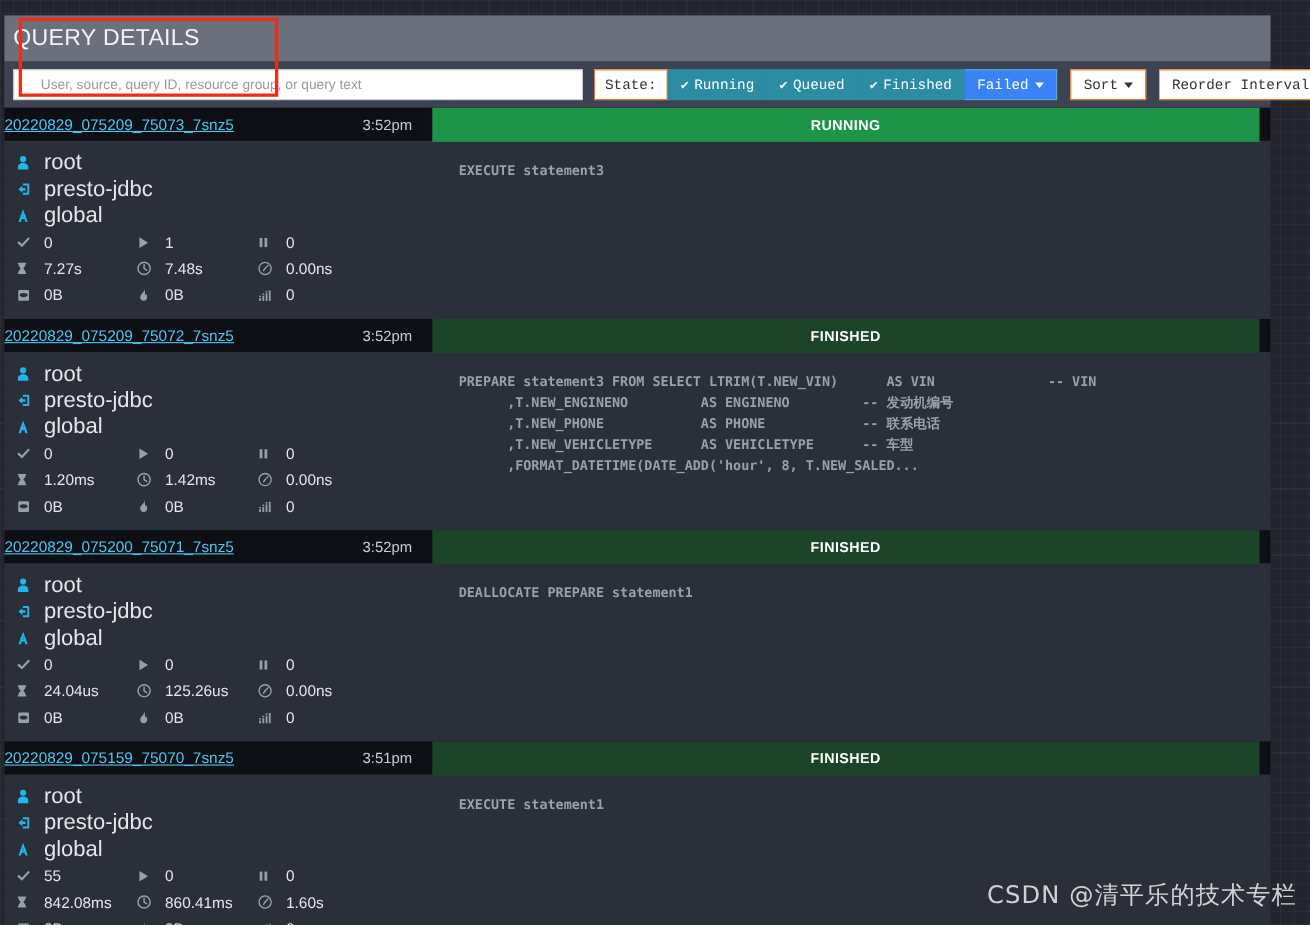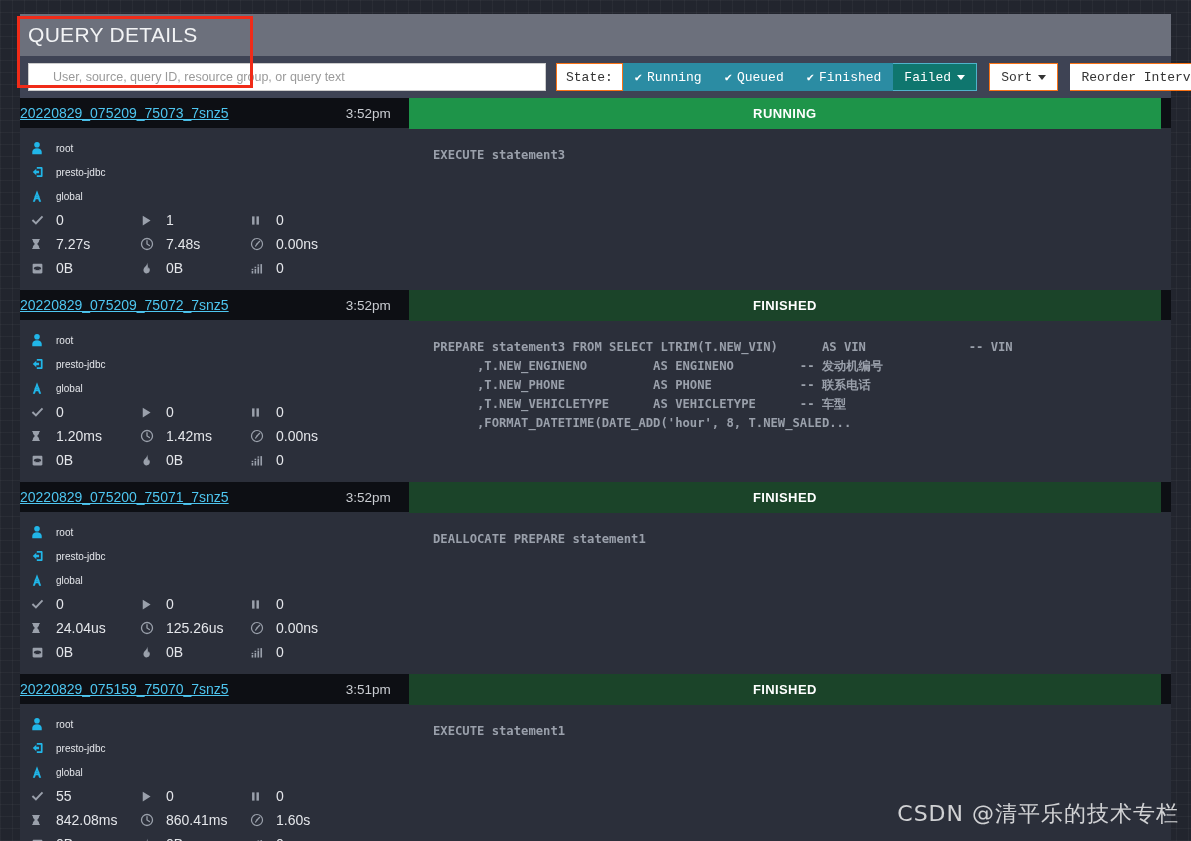--- a/index.html
+++ b/index.html
@@ -15,21 +15,21 @@
     width: 1191px; height: 841px;
     background:
       repeating-linear-gradient(to right, rgba(255,255,255,0.035) 0 1px, transparent 1px 12px),
       repeating-linear-gradient(to bottom, rgba(255,255,255,0.035) 0 1px, transparent 1px 12px),
       #22252e;
   }
 
   
   .panel {
     position: absolute;
-    left: 20px; top: 14px;
+    left: 4px; top: 14px;
     width: 1151px; height: 590px;
     background: #2b2f3a;
   }
 
   
   .header-bar {
     height: 42px;
     background: #6c707c;
     display: flex;
     align-items: center;
@@ -81,21 +81,21 @@
     cursor: pointer;
   }
   .btn + .btn { border-left: none; }
   .btn.state-label { cursor: default; padding: 0 9px; }
   .btn.on {
     background: #2b8ca3;
     border-color: #2b8ca3;
     color: #fff;
   }
   .btn.on.light {
-    background: #0f766e;
+    background: #3b82f6;
     border-color: #4fb3cb;
     color: #fff;
     text-align: center;
   }
   .btn .tick { margin-right: 5px; font-size: 12px; }
   .caret {
     display: inline-block;
     margin-left: 6px;
     width: 0; height: 0;
     border-left: 4px solid transparent;
@@ -135,21 +135,21 @@
     flex: 0 0 408px;
     padding: 8px 0 10px 10px;
   }
   .q-right { flex: 1 1 auto; padding: 8px 0 8px 0; position: relative; }
 
   .idline {
     display: flex;
     align-items: center;
     height: 24px;
     color: #e4e6ea;
-    font-size: 10px;
+    font-size: 20px;
   }
   .idline .ic {
     width: 26px;
     color: #21b6e8;
     font-size: 15px;
     display: inline-flex;
     align-items: center;
     justify-content: flex-start;
   }
   .stats-row {

